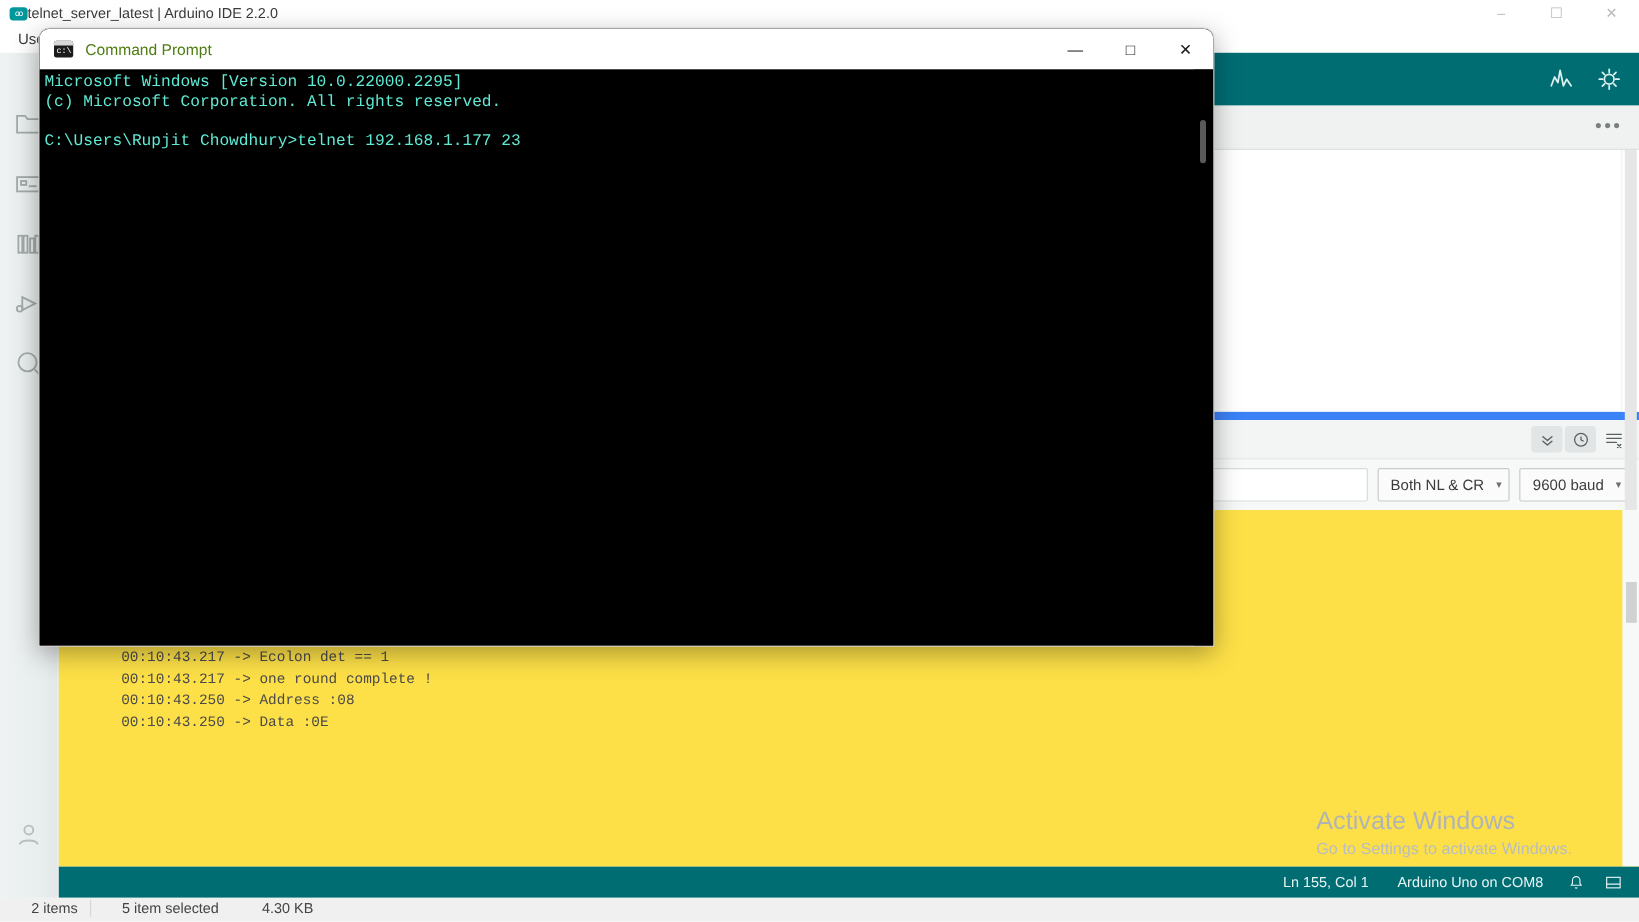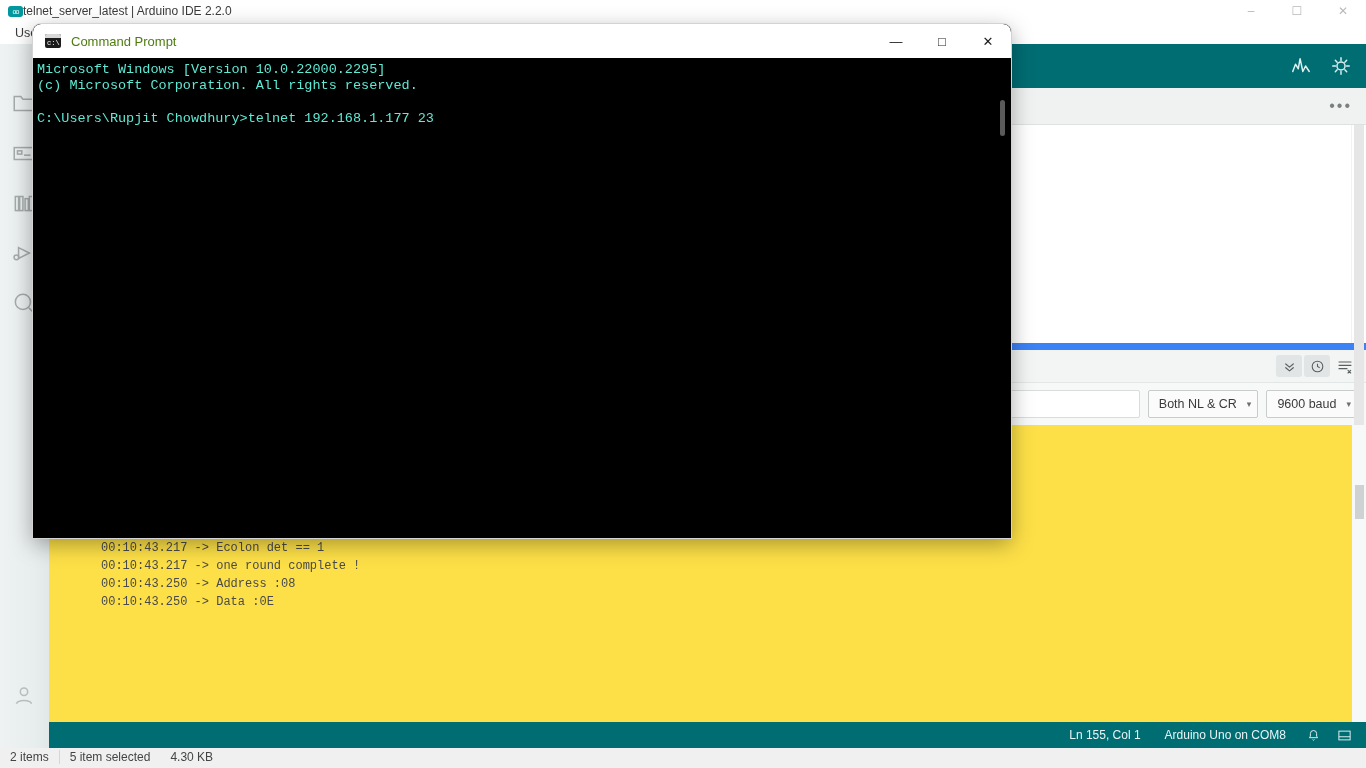--- a/index.html
+++ b/index.html
@@ -10,21 +10,21 @@
     background: #ffffff;
   }
   #root { position: relative; width: 1366px; height: 768px; }
 
   
   .explorer-status {
     position: absolute; left: 0; top: 744px; width: 1366px; height: 24px;
     background: #f0f0f0; border-top: 1px solid #dcdcdc;
     display: flex; align-items: center; color: #444; font-size: 12px;
   }
-  .explorer-status .cell { padding: 0 10px; }
+  .explorer-status .cell { padding: 0 10px; margin-left: 16px; }
   .explorer-status .sep { width: 1px; height: 14px; background: #d6d6d6; }
 
   
   .ide {
     position: absolute; left: 0; top: 0; width: 1366px; height: 748px;
     background: #ffffff;
     display: flex; flex-direction: column;
   }
   .ide-titlebar {
     height: 22px; background: #ffffff; display: flex; align-items: center;
@@ -384,20 +384,24 @@
               <rect x="3" y="5" width="18" height="14"></rect>
                 <path d="M3 14h18"></path>
             </svg>
           </span>
         </div>
 
       </div>
     </div>
   </div>
 
+  <div class="watermark">
+    <div class="wm-title">Activate Windows</div>
+    <div class="wm-sub">Go to Settings to activate Windows.</div>
+  </div>
 
   <div class="cmd">
     <div class="cmd-titlebar">
       <div class="cmd-title-left">
         <span class="cmd-icon">
           <span class="glyph">c:\</span>
         </span>
         <span class="cmd-title-text">Command Prompt</span>
       </div>
       <div class="cmd-wincontrols">

